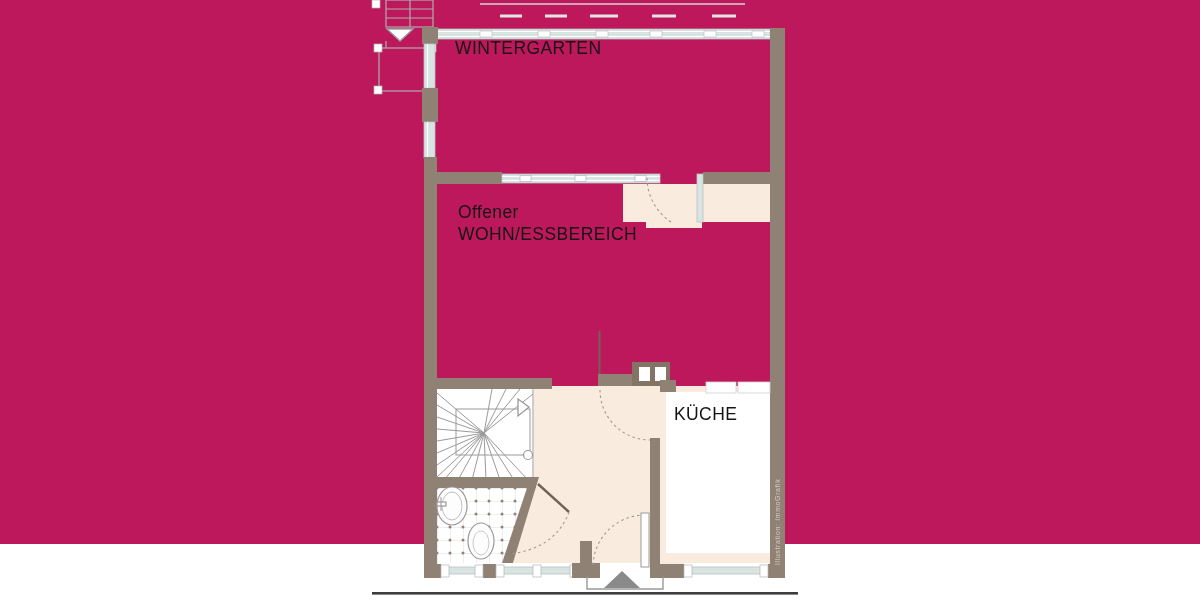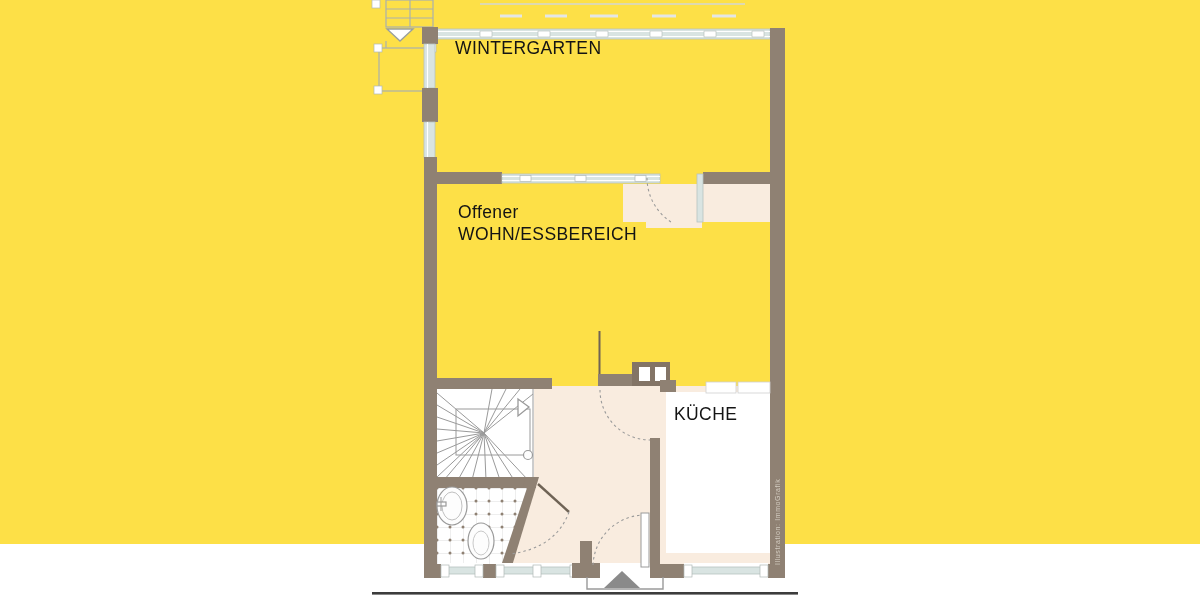--- a/index.html
+++ b/index.html
@@ -1,16 +1,16 @@
 <!DOCTYPE html>
 <html style="--wall: #8f8173; --wall-dark: #837466; --glass: #d9e4e2; --glass-frame: #ffffff; --floor-cream: #f9ecdf; --tile-dot: #8f8173; --line-gray: #9a9a9a; --door-line: #6f6355; --arc-gray: #9a9a9a; --arrow-gray: #8a8a8a; --ground: #3c3c3c; --roof-line: #d2d7d5; --porch-line: #aab0ae; --label-text: #141414; --watermark: #d3ccc0;"><head>
 <meta charset="utf-8">
 <style>
   html,body{margin:0;padding:0;background:#ffffff;width:1200px;height:600px;overflow:hidden;}
-  #canvas{position:relative;width:1200px;height:544px;background:#fde047;}
+  #canvas{position:relative;width:1200px;height:544px;background:#be185d;}
   svg{display:block;}
   svg text{font-family:"Liberation Sans","DejaVu Sans",sans-serif;fill:var(--label-text);}
   .room-label{font-size:17.5px;letter-spacing:0.4px;}
   .wall{fill:var(--wall);}
   .wall-dark{fill:var(--wall-dark);}
   .glass{fill:var(--glass);stroke:#b7c2c0;stroke-width:0.8;}
   .frame{fill:var(--glass-frame);stroke:#b0b8b6;stroke-width:0.7;}
   .cream{fill:var(--floor-cream);}
   .thinline{stroke:var(--line-gray);stroke-width:1;fill:none;}
   .faint{stroke:var(--roof-line);stroke-width:1.5;fill:none;}

